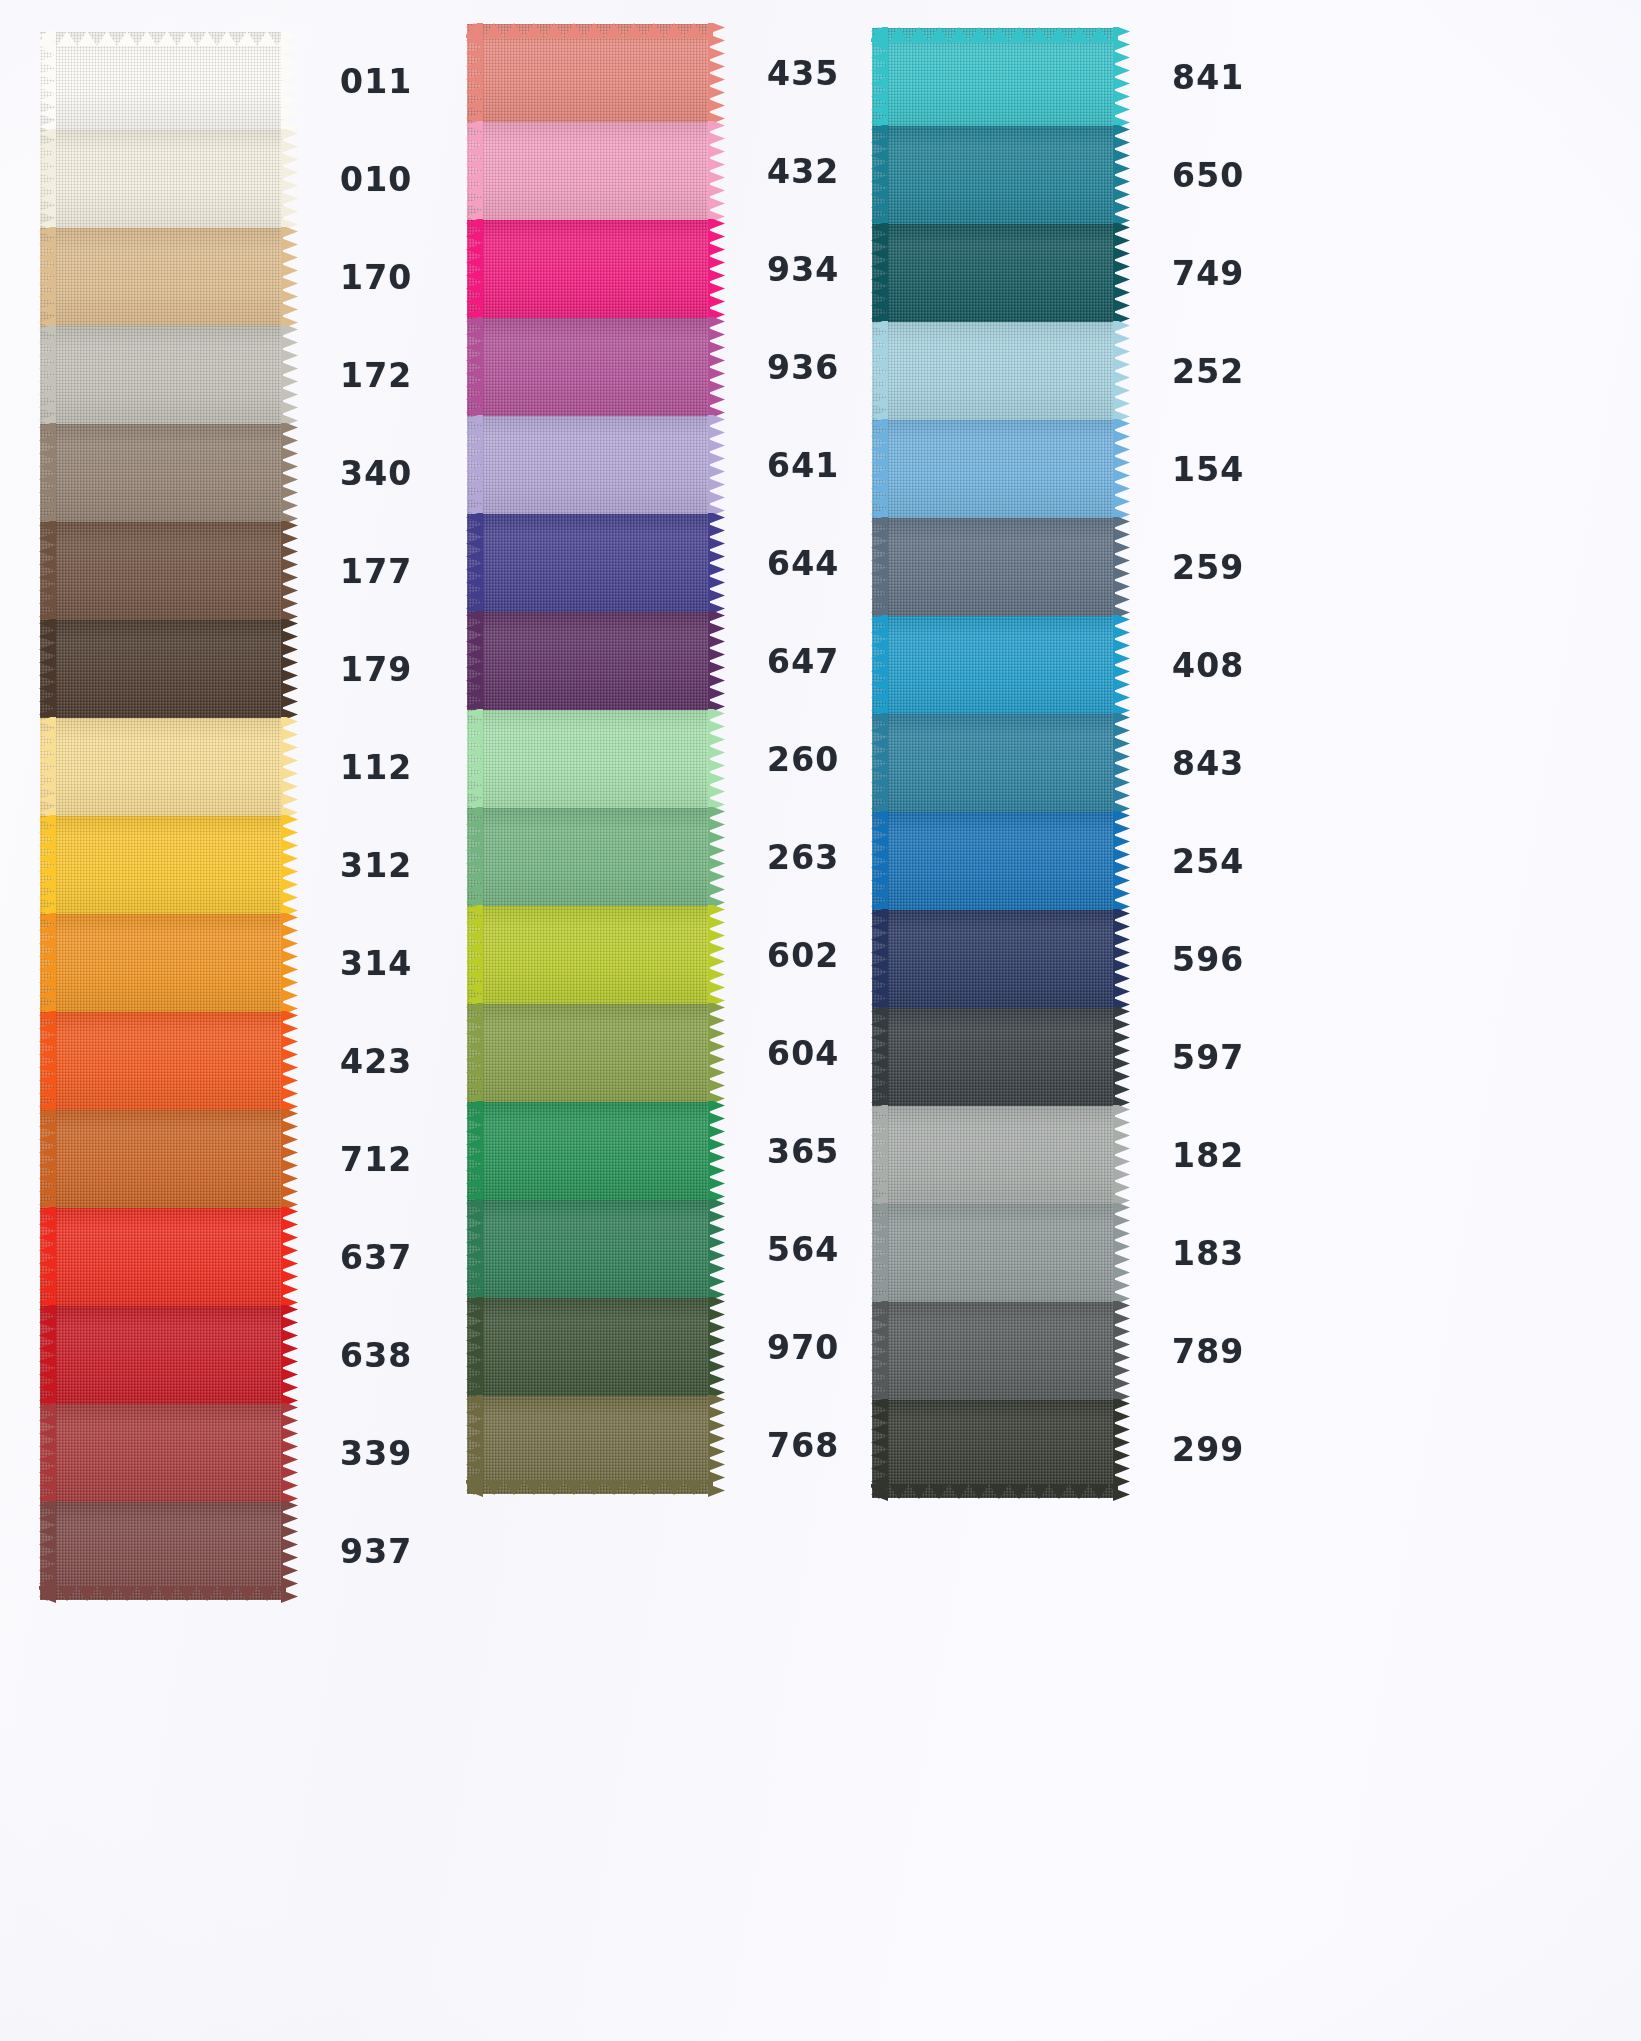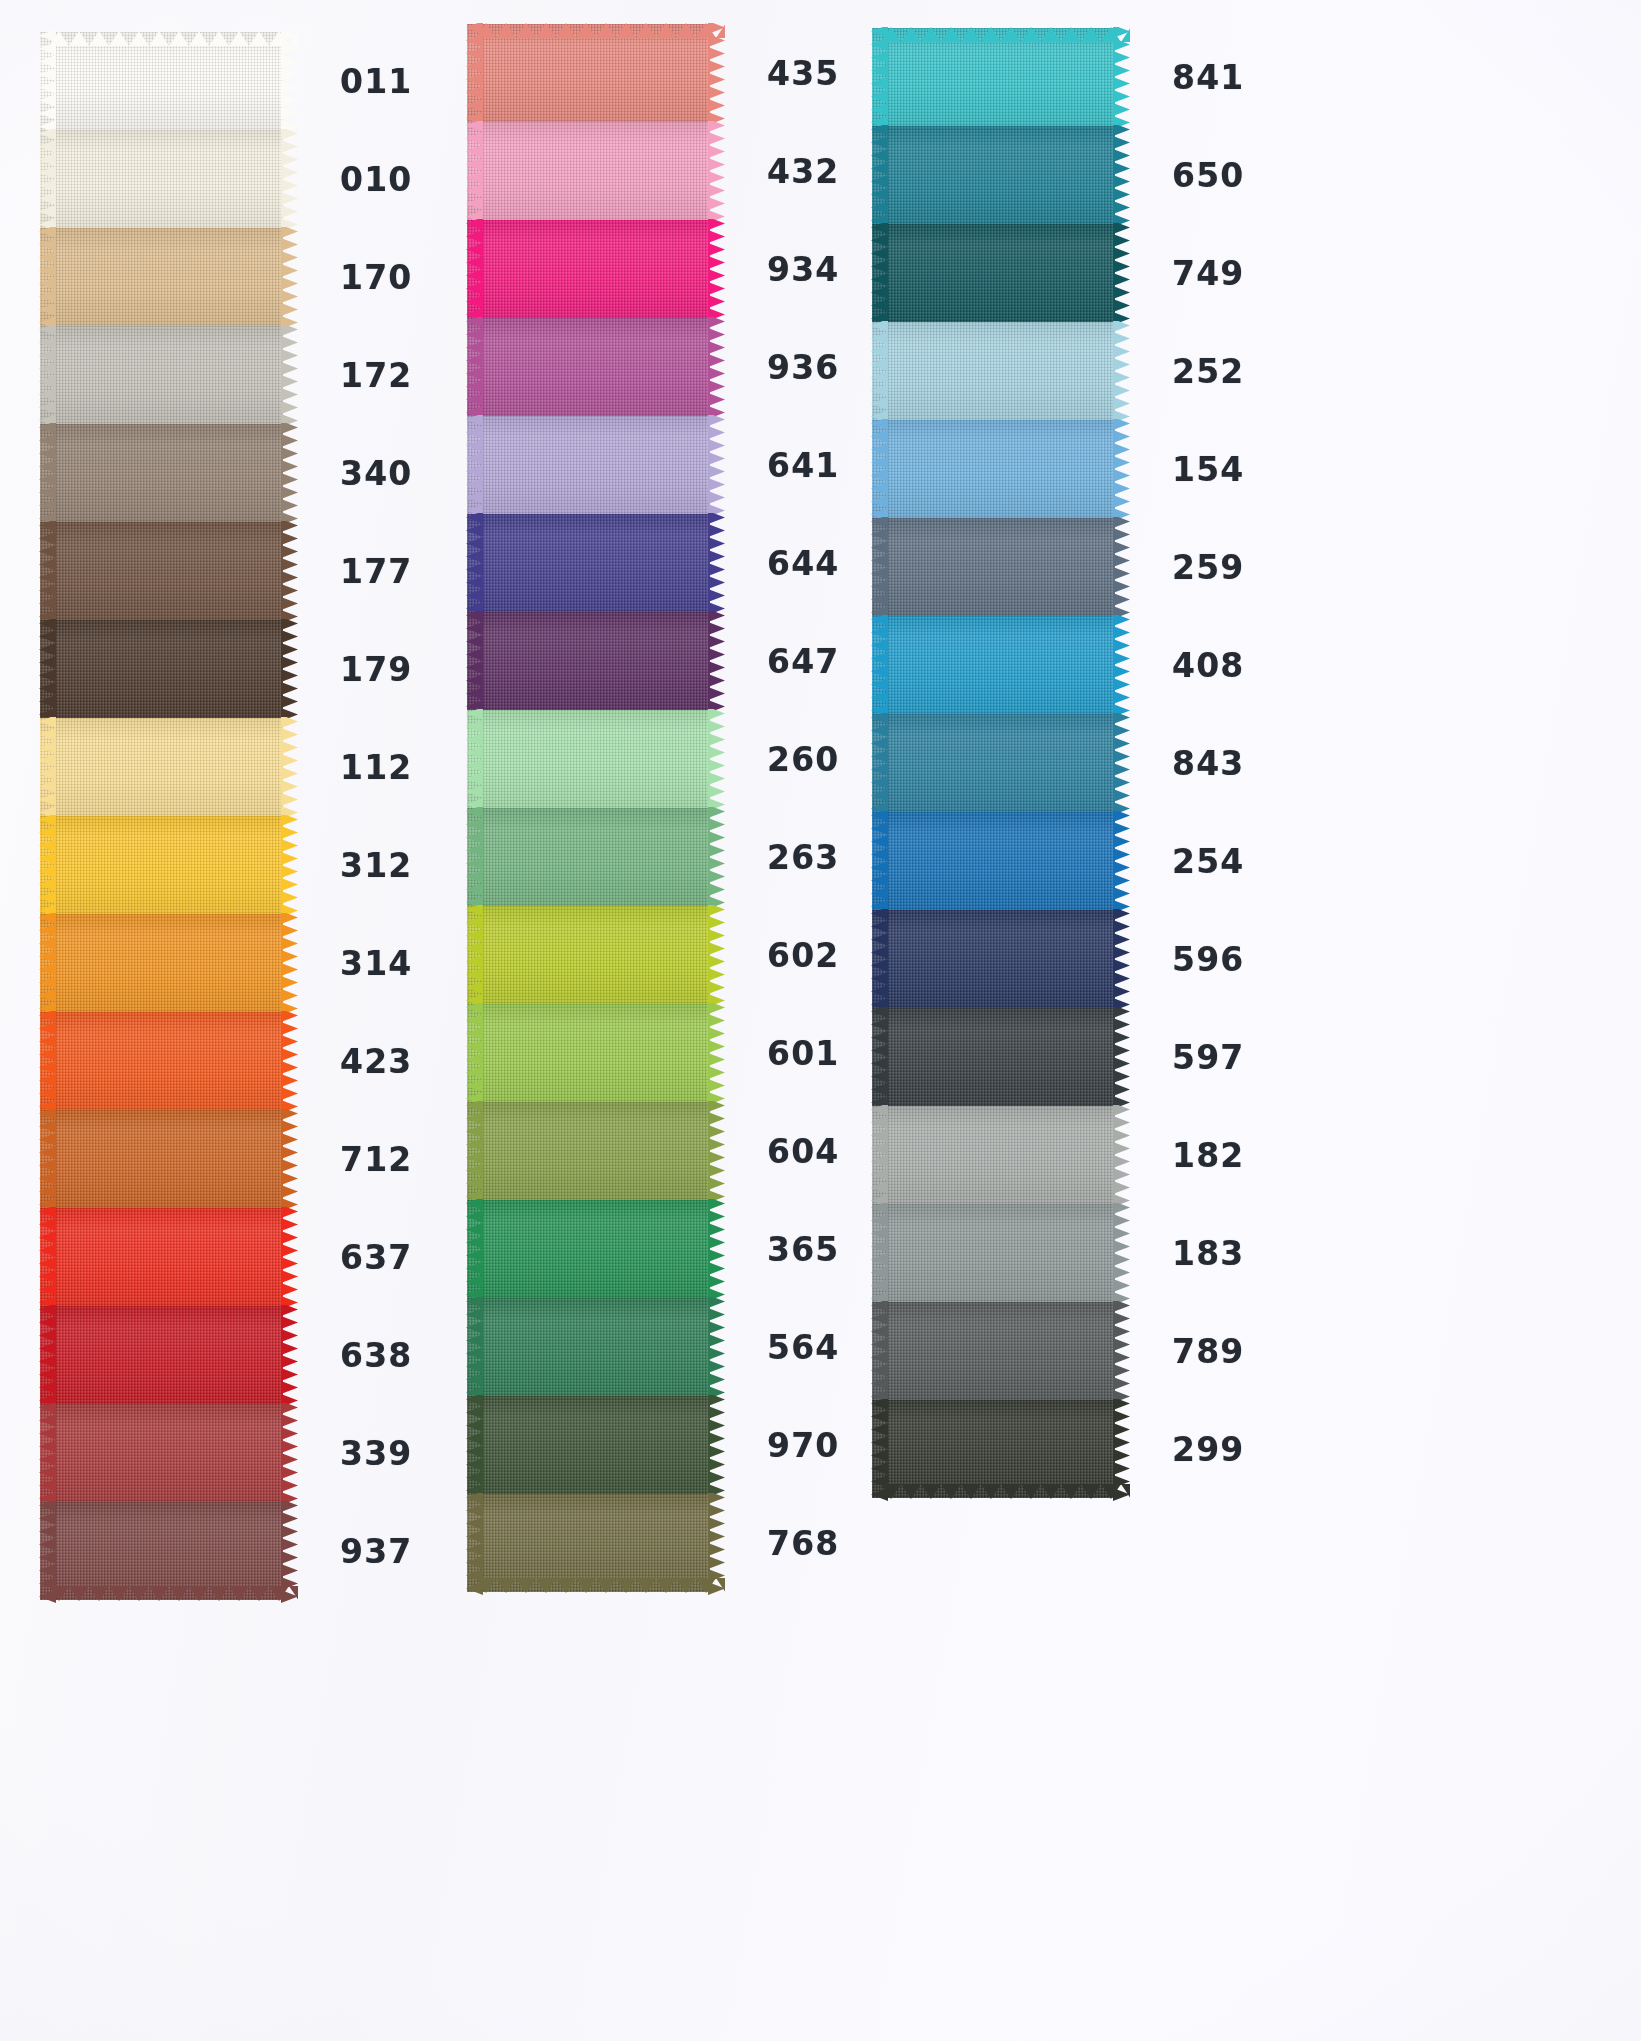--- a/index.html
+++ b/index.html
@@ -37,21 +37,20 @@
     inset: 0;
     display: flex;
     justify-content: flex-start;
     align-items: flex-start;
   }
 
   .column {
     position: absolute;
     top: 0;
     width: 410px;
-    text-align: right;
   }
   .column.c0 { left: 40px; }
   .column.c1 { left: 443px; }
   .column.c2 { left: 848px; margin-left: 24px; }
 
   .row {
     position: relative;
     display: flex;
     align-items: center;
     height: 98px;
@@ -479,32 +478,20 @@
       <path d="M17,-2 L0,4.5 L17,11 L0,17.5 L17,24 L0,30.5 L17,37 L0,43.5 L17,50 L0,56.5 L17,63 L0,69.5 L17,76 L0,82.5 L17,89 L0,95.5 L17,102 L0,108.5 L17,115 L17,102 Z" fill="#b9cc29"></path>
             </svg></div>
           <div class="pink-edge right"><svg width="17" height="102" viewBox="0 0 17 102" preserveAspectRatio="none">
       <path d="M0,-2 L17,4.5 L0,11 L17,17.5 L0,24 L17,30.5 L0,37 L17,43.5 L0,50 L17,56.5 L0,63 L17,69.5 L0,76 L17,82.5 L0,89 L17,95.5 L0,102 L17,108.5 L0,115 L0,102 L0,-2 Z" fill="#b9cc29"></path>
             </svg></div>
         </div>
         <div class="label">602</div>
       </div>
       <div class="row">
         <div class="swatch-wrap">
-          <div class="swatch" style="background: rgb(154, 201, 77);"></div>
-          <div class="pink-edge left"><svg width="17" height="102" viewBox="0 0 17 102" preserveAspectRatio="none">
-      <path d="M17,-2 L0,4.5 L17,11 L0,17.5 L17,24 L0,30.5 L17,37 L0,43.5 L17,50 L0,56.5 L17,63 L0,69.5 L17,76 L0,82.5 L17,89 L0,95.5 L17,102 L0,108.5 L17,115 L17,102 Z" fill="#9ac94d"></path>
-            </svg></div>
-          <div class="pink-edge right"><svg width="17" height="102" viewBox="0 0 17 102" preserveAspectRatio="none">
-      <path d="M0,-2 L17,4.5 L0,11 L17,17.5 L0,24 L17,30.5 L0,37 L17,43.5 L0,50 L17,56.5 L0,63 L17,69.5 L0,76 L17,82.5 L0,89 L17,95.5 L0,102 L17,108.5 L0,115 L0,102 L0,-2 Z" fill="#9ac94d"></path>
-            </svg></div>
-        </div>
-        <div class="label">601</div>
-      </div>
-      <div class="row">
-        <div class="swatch-wrap">
           <div class="swatch" style="background: rgb(135, 160, 72);"></div>
           <div class="pink-edge left"><svg width="17" height="102" viewBox="0 0 17 102" preserveAspectRatio="none">
       <path d="M17,-2 L0,4.5 L17,11 L0,17.5 L17,24 L0,30.5 L17,37 L0,43.5 L17,50 L0,56.5 L17,63 L0,69.5 L17,76 L0,82.5 L17,89 L0,95.5 L17,102 L0,108.5 L17,115 L17,102 Z" fill="#87a048"></path>
             </svg></div>
           <div class="pink-edge right"><svg width="17" height="102" viewBox="0 0 17 102" preserveAspectRatio="none">
       <path d="M0,-2 L17,4.5 L0,11 L17,17.5 L0,24 L17,30.5 L0,37 L17,43.5 L0,50 L17,56.5 L0,63 L17,69.5 L0,76 L17,82.5 L0,89 L17,95.5 L0,102 L17,108.5 L0,115 L0,102 L0,-2 Z" fill="#87a048"></path>
             </svg></div>
         </div>
         <div class="label">604</div>
       </div>

